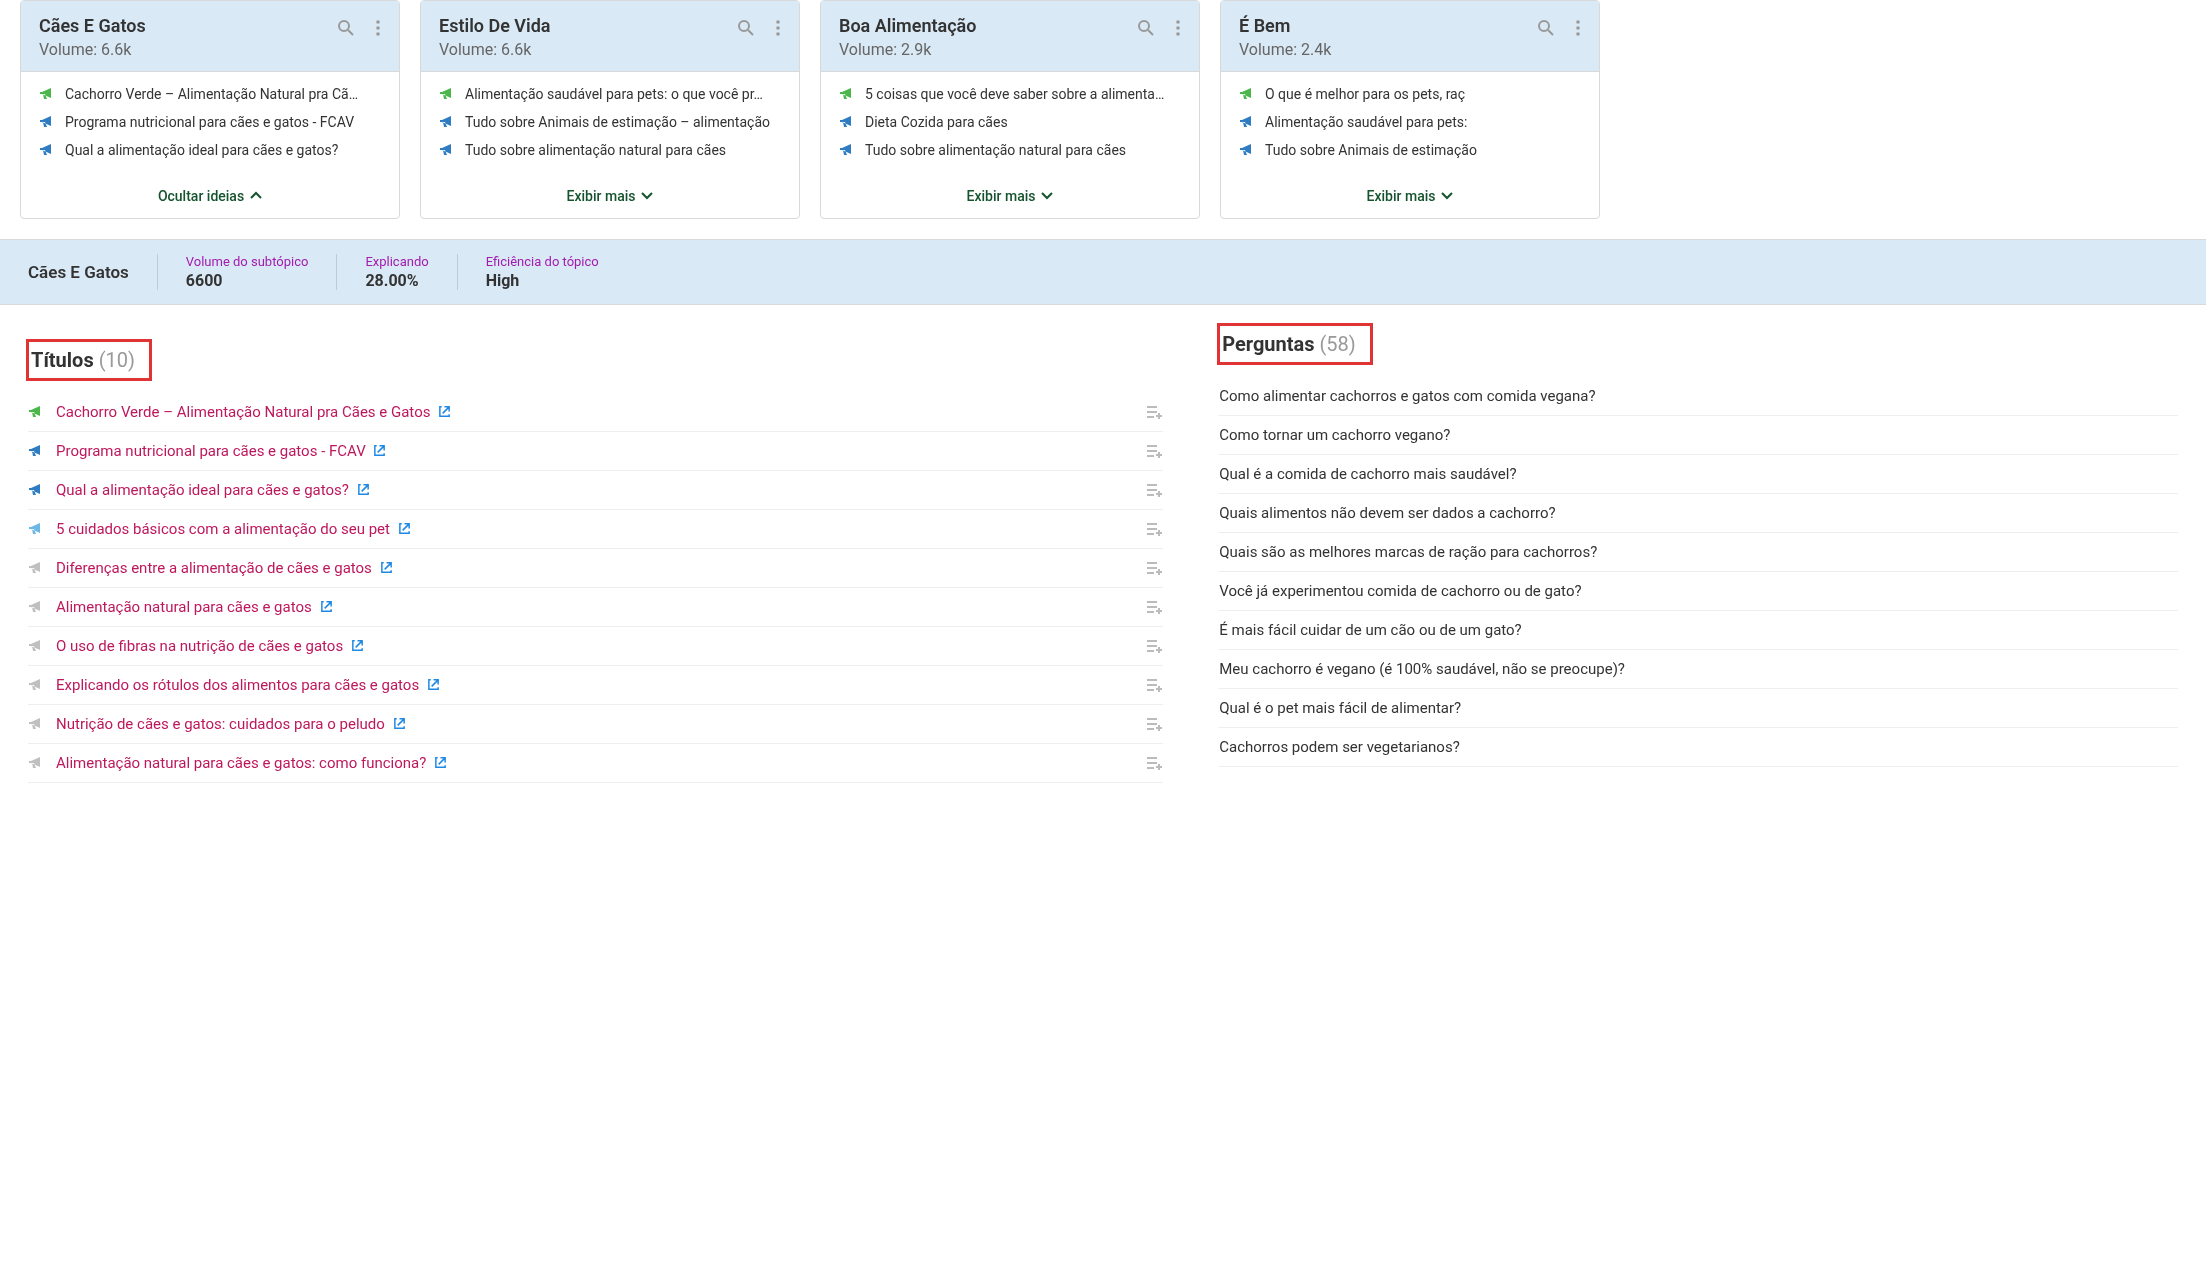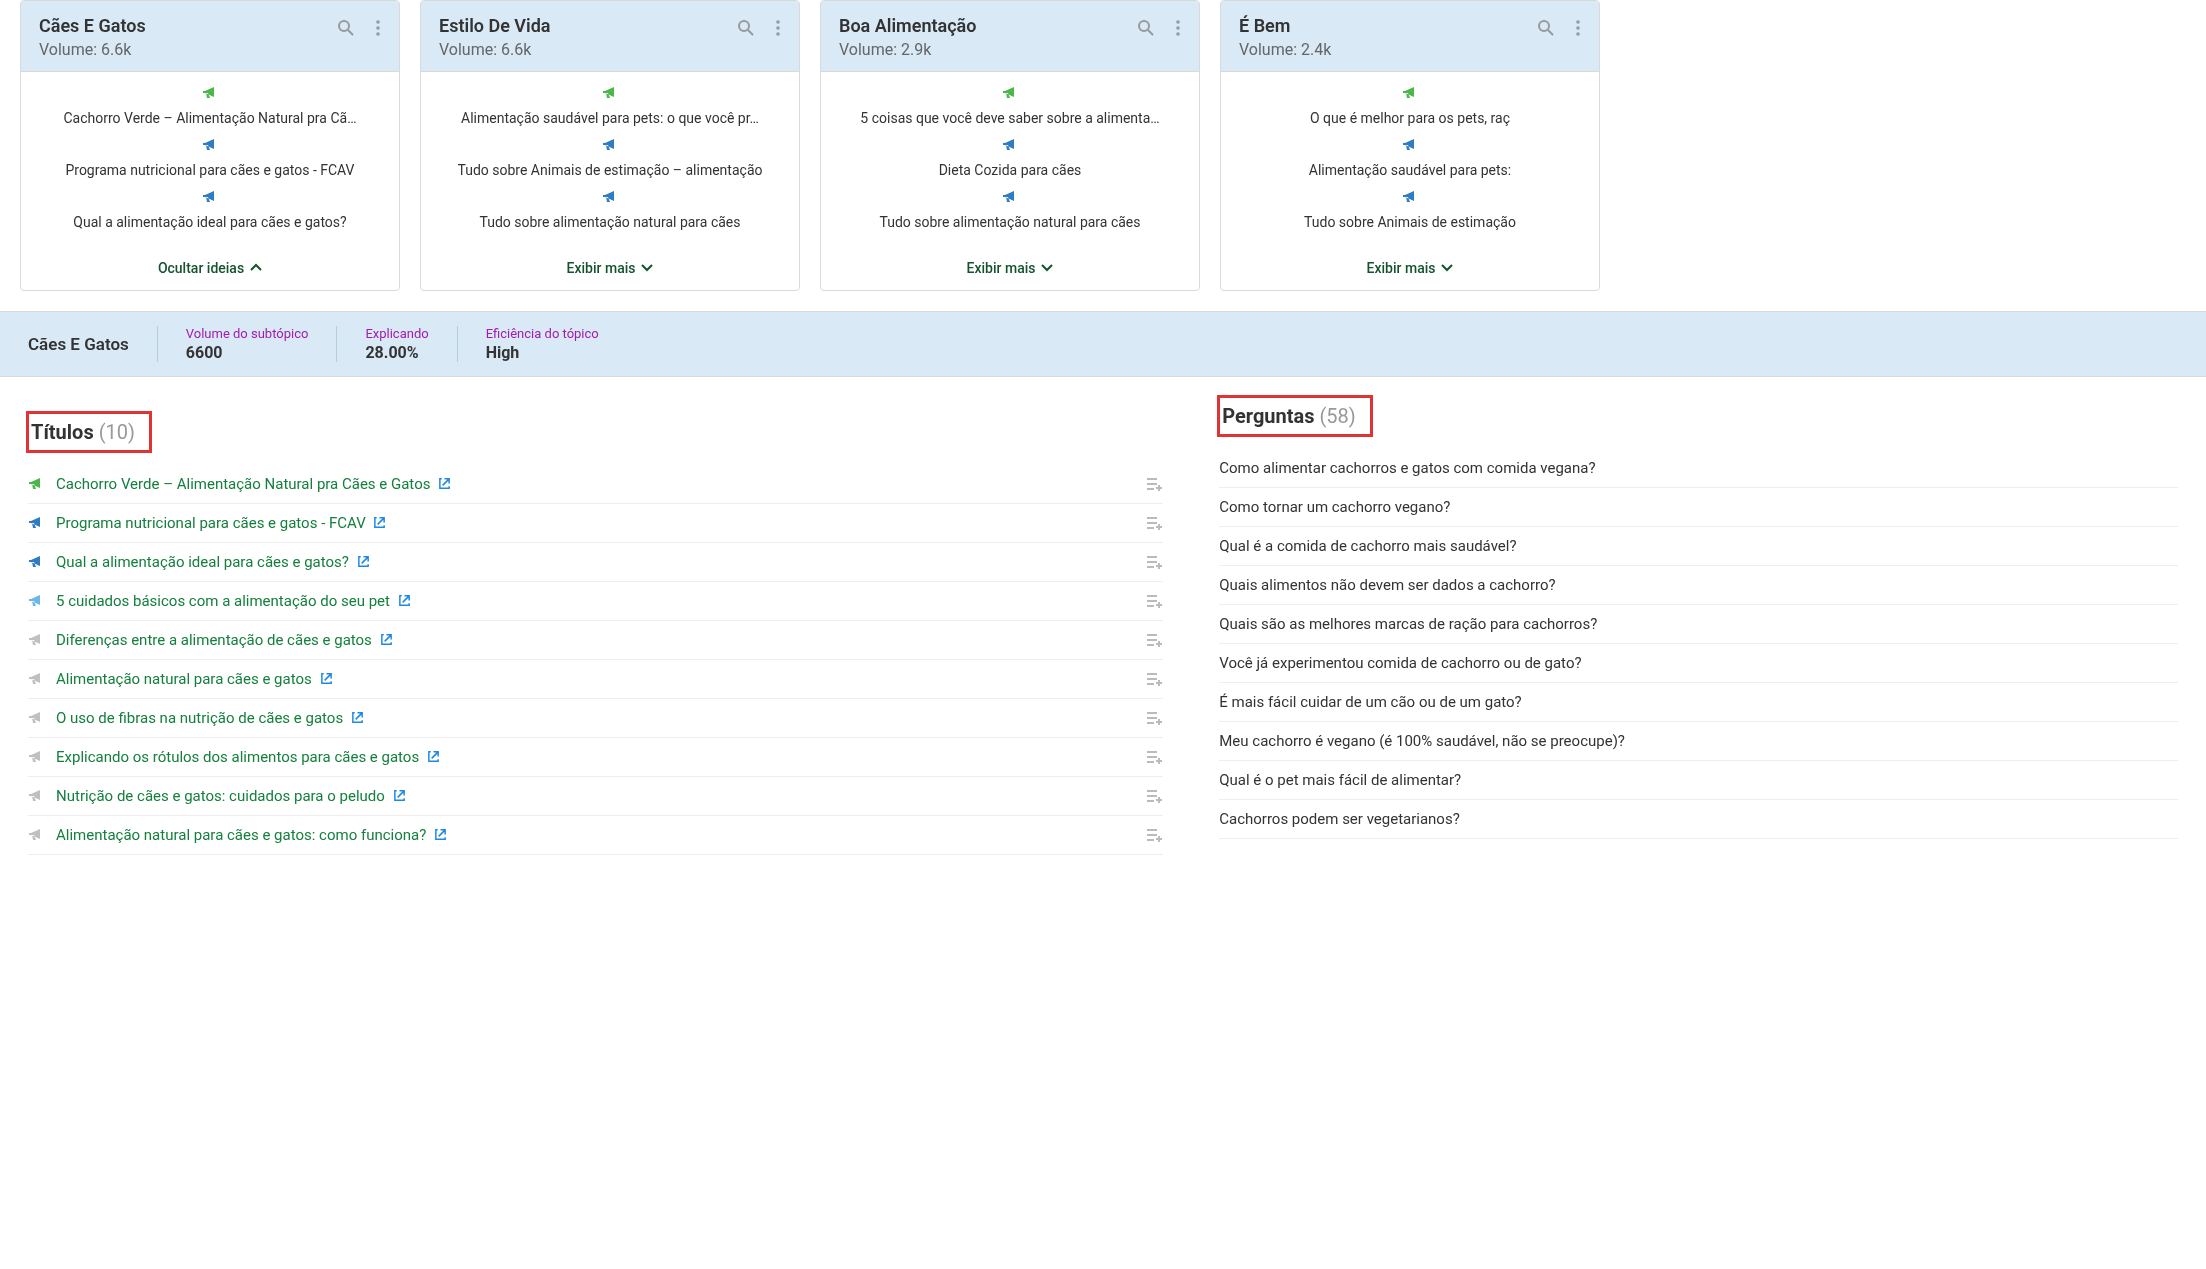--- a/index.html
+++ b/index.html
@@ -60,21 +60,20 @@
 .card-item {
   display: flex;
   align-items: center;
   gap: 10px;
   margin-bottom: 12px;
   font-size: 14px;
   color: #333;
   white-space: nowrap;
   overflow: hidden;
   text-overflow: ellipsis;
-  flex-direction: column;
 }
 .card-item span.txt {
   overflow: hidden;
   text-overflow: ellipsis;
 }
 .speaker-icon {
   flex: none;
   width: 16px;
   height: 14px;
 }
@@ -164,21 +163,21 @@
 
 .title-row {
   display: flex;
   align-items: center;
   padding: 10px 0;
   border-bottom: 1px solid #eee;
   gap: 12px;
 }
 .title-row-text {
   flex: 1;
-  color: #15803d;
+  color: #be185d;
   font-size: 15px;
 }
 .ext-link-icon {
   width: 13px;
   height: 13px;
   color: #1e88e5;
   margin-left: 4px;
   vertical-align: -1px;
 }
 .add-icon {

